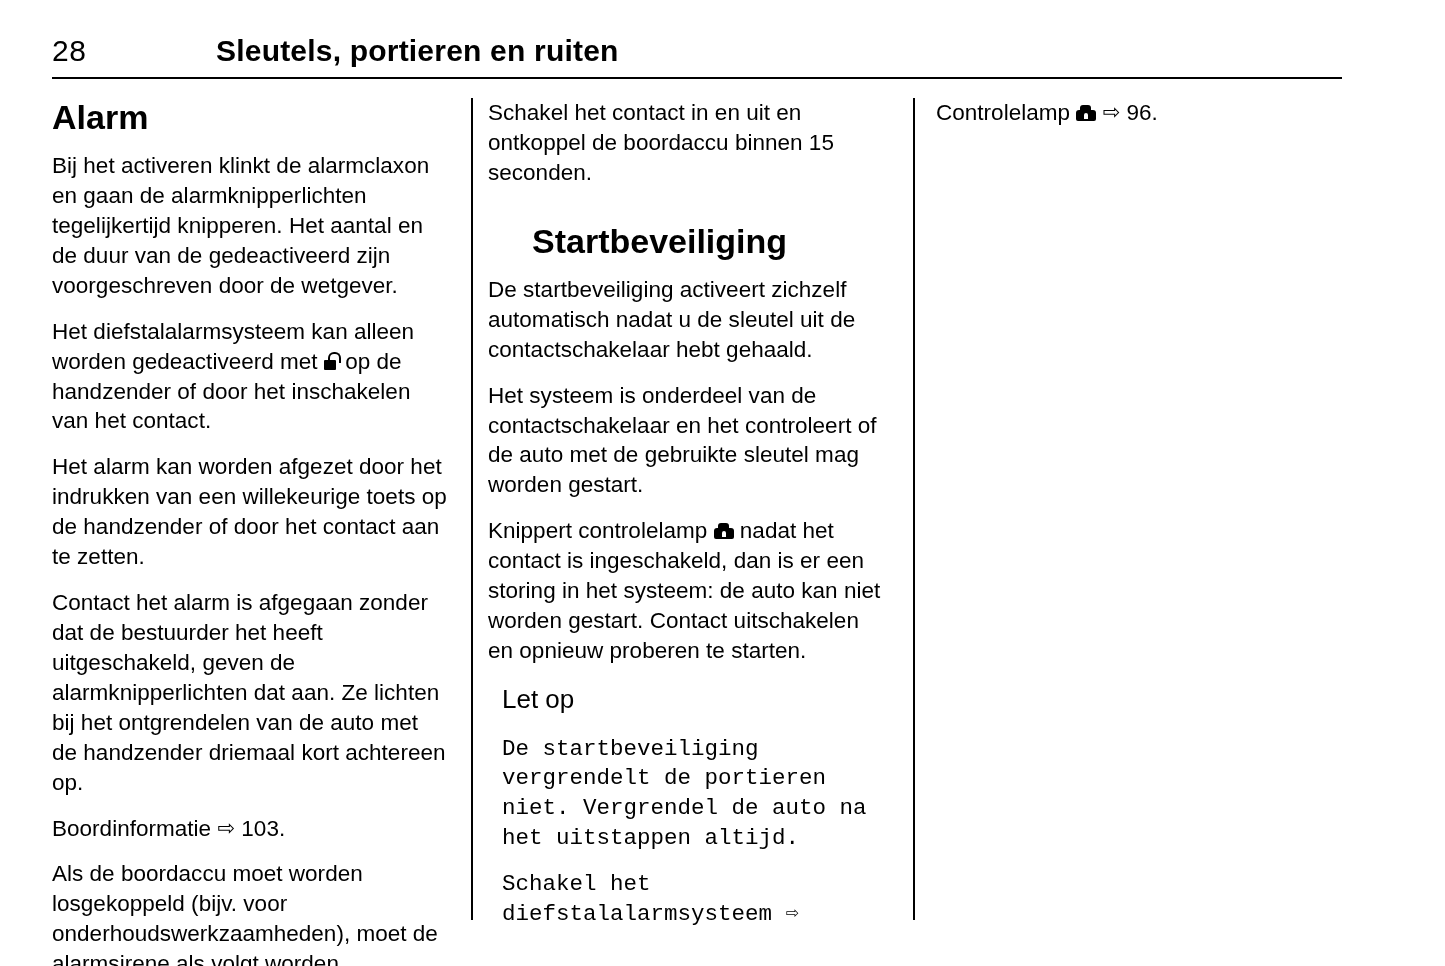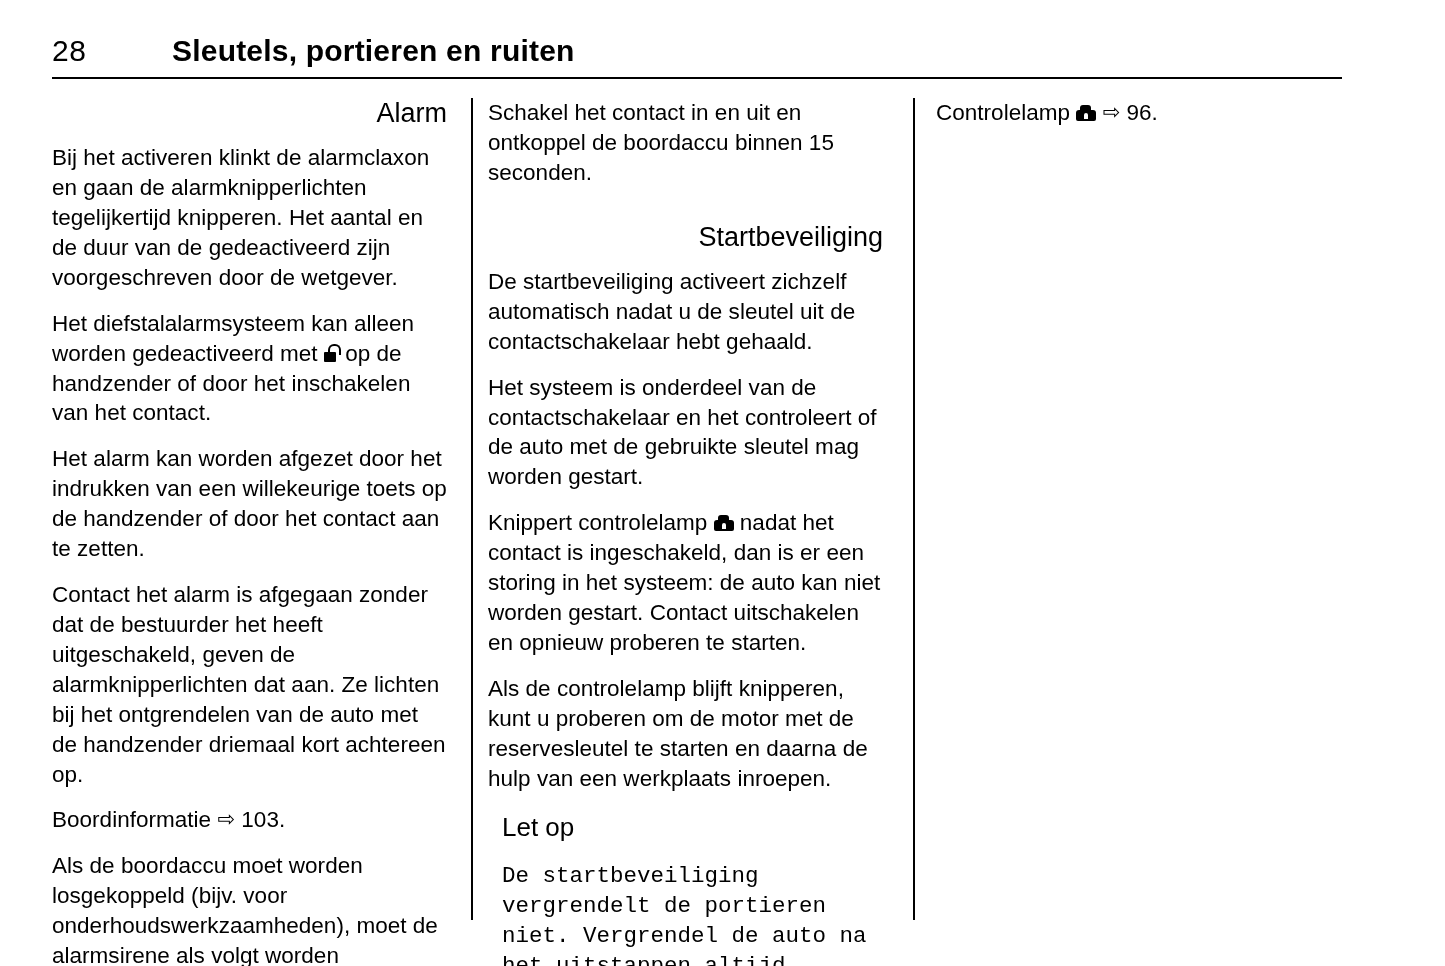--- a/index.html
+++ b/index.html
@@ -22,20 +22,21 @@
     height: 966px;
   }
   
   .page-header {
     position: absolute;
     left: 52px;
     top: 34px;
     width: 1290px;
     display: flex;
     align-items: baseline;
+    gap: 44px;
   }
   .page-number {
     font-size: 30px;
     font-weight: 400;
     width: 120px;
     letter-spacing: 0.5px;
   }
   .chapter-title {
     font-size: 30px;
     font-weight: 700;
@@ -71,25 +72,24 @@
     position: absolute;
     top: 0;
     width: 1.5px;
     height: 822px;
     background: #000000;
   }
   .div-1 { left: 419px; }
   .div-2 { left: 861px; }
 
   h2.section-heading {
-    font-size: 27px;
-    font-weight: 400;
+    font-size: 34px;
+    font-weight: 700;
     margin: 0 0 14px 0;
     line-height: 1.15;
-    text-align: right;
   }
   h2.section-heading.spaced {
     margin-top: 34px;
     margin-left: 44px;
   }
   p.para {
     font-size: 22.5px;
     line-height: 1.33;
     margin: 0 0 16px 0;
     letter-spacing: 0.02px;
@@ -214,21 +214,20 @@
     <div class="col col-2">
       <p class="para">Schakel het contact in en uit en ontkoppel de boordaccu binnen 15 seconden.</p>
 
       <h2 class="section-heading spaced">Startbeveiliging</h2>
 
       <p class="para">De startbeveiliging activeert zichzelf automatisch nadat u de sleutel uit de contactschakelaar hebt gehaald.</p>
       <p class="para">Het systeem is onderdeel van de contactschakelaar en het controleert of de auto met de gebruikte sleutel mag worden gestart.</p>
 
       <p class="para"><span>Knippert controlelamp </span><span class="icon-glyph icon-immo"><span class="cabin"></span><span class="carbody"></span><span class="keyhole"></span></span><span> nadat het contact is ingeschakeld, dan is er een storing in het systeem: de auto kan niet worden gestart. Contact uitschakelen en opnieuw proberen te starten.</span></p>
 
-      <p class="para">Als de controlelamp blijft knipperen, kunt u proberen om de motor met de reservesleutel te starten en daarna de hulp van een werkplaats inroepen.</p>
 
       <div class="note-block">
         <p class="note-title">Let op</p>
         <p class="note-body">De startbeveiliging vergrendelt de portieren niet. Vergrendel de auto na het uitstappen altijd.</p>
         <p class="note-body"><span>Schakel het diefstalalarmsysteem </span><span class="ref-arrow">⇨</span>   </p>
       </div>
     </div>
 
     <div class="col col-3">
       <p class="para"><span>Controlelamp</span> <span class="icon-glyph icon-immo"><span class="cabin"></span><span class="carbody"></span><span class="keyhole"></span></span> <span class="ref-arrow">⇨</span> <span>96.</span></p>

